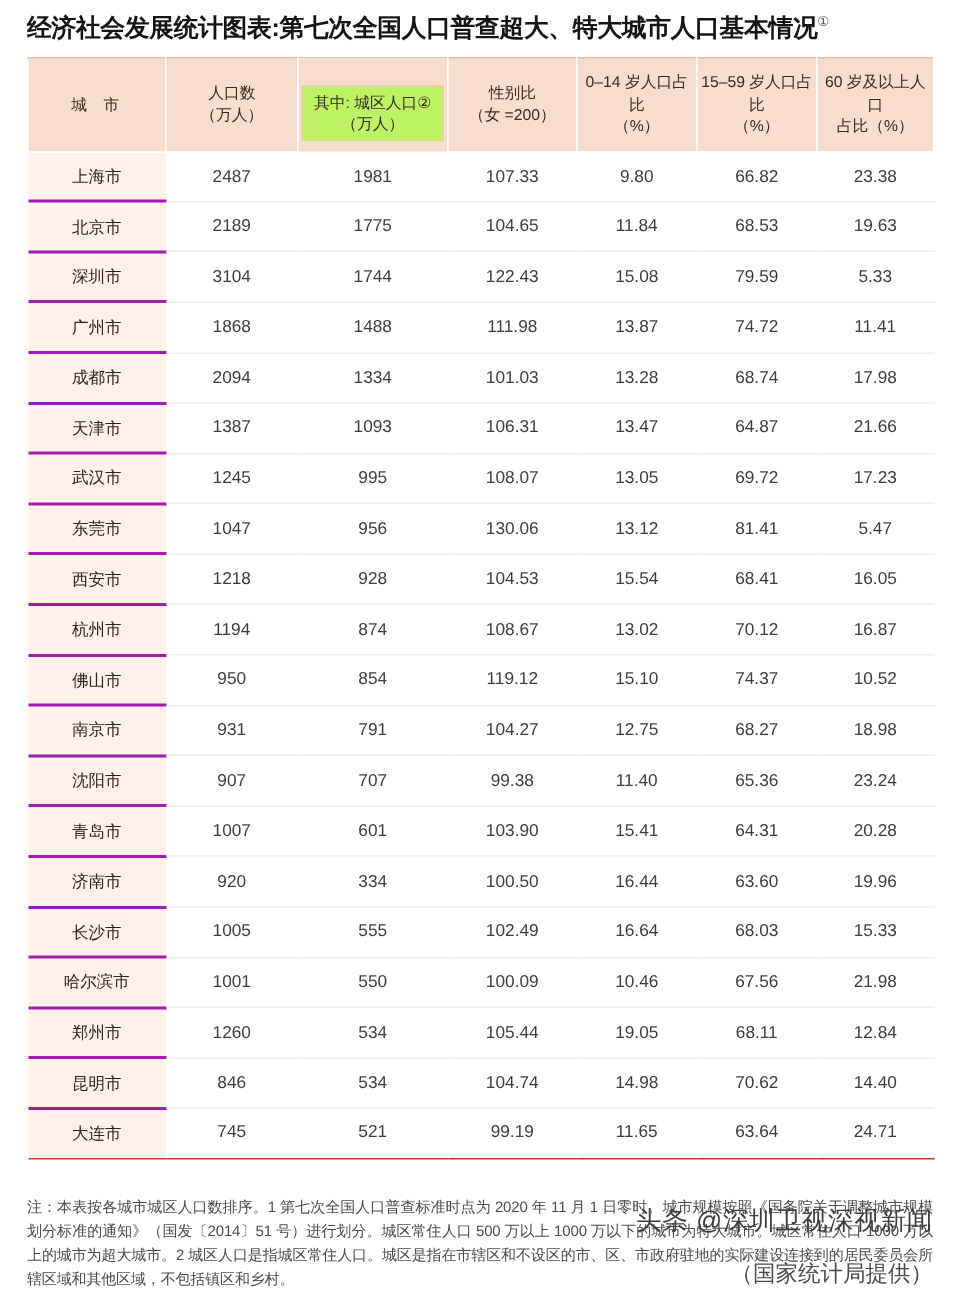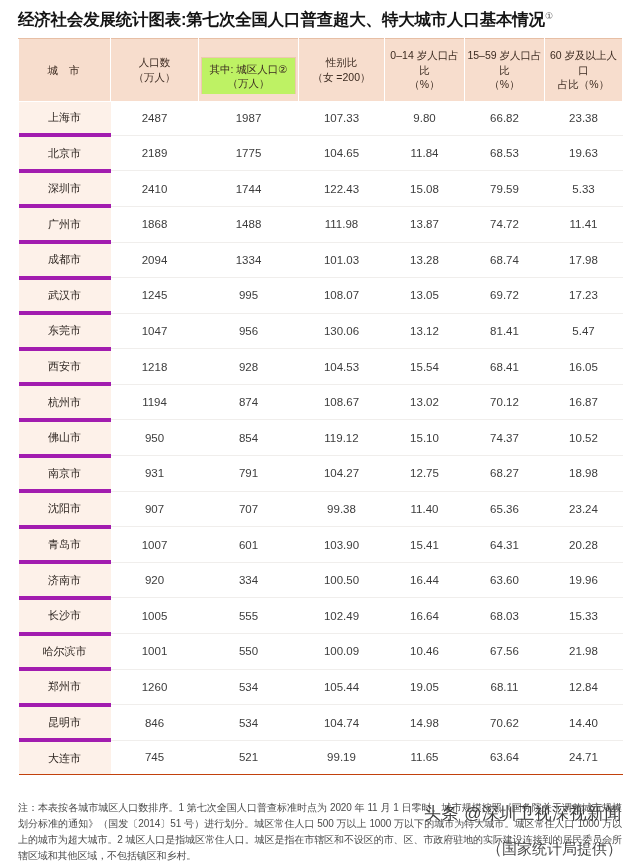--- a/index.html
+++ b/index.html
@@ -93,21 +93,21 @@
     vertical-align: middle;
     font-size: 11.5px;
     color: #3c3c3c;
     background: #ffffff;
     padding: 0 2px;
   }
   .tbl tbody td.city-cell {
     background: #fdf1e9;
     color: #2d2520;
     font-size: 11px;
-    border-bottom: 4px solid #a21caf;
+    border-bottom: 2px solid #a21caf;
   }
   .tbl tbody tr:last-child td {
     border-bottom: 1px solid #c2410c;
   }
 
   
   .note {
     margin-top: 25px;
     font-size: 10px;
     line-height: 1.62;
@@ -187,38 +187,38 @@
         <th>
           <div>60 岁及以上人口</div>
           <div>占比（%）</div>
         </th>
       </tr>
     </thead>
     <tbody id="tbody">
         <tr>
           <td class="city-cell">上海市</td>
           <td>2487</td>
-          <td>1987</td>
+          <td>1981</td>
           <td>107.33</td>
           <td>9.80</td>
           <td>66.82</td>
           <td>23.38</td>
         </tr>
         <tr>
           <td class="city-cell">北京市</td>
           <td>2189</td>
           <td>1775</td>
           <td>104.65</td>
           <td>11.84</td>
           <td>68.53</td>
           <td>19.63</td>
         </tr>
         <tr>
           <td class="city-cell">深圳市</td>
-          <td>2410</td>
+          <td>3104</td>
           <td>1744</td>
           <td>122.43</td>
           <td>15.08</td>
           <td>79.59</td>
           <td>5.33</td>
         </tr>
         <tr>
           <td class="city-cell">广州市</td>
           <td>1868</td>
           <td>1488</td>
@@ -230,20 +230,29 @@
         <tr>
           <td class="city-cell">成都市</td>
           <td>2094</td>
           <td>1334</td>
           <td>101.03</td>
           <td>13.28</td>
           <td>68.74</td>
           <td>17.98</td>
         </tr>
         <tr>
+          <td class="city-cell">天津市</td>
+          <td>1387</td>
+          <td>1093</td>
+          <td>106.31</td>
+          <td>13.47</td>
+          <td>64.87</td>
+          <td>21.66</td>
+        </tr>
+        <tr>
           <td class="city-cell">武汉市</td>
           <td>1245</td>
           <td>995</td>
           <td>108.07</td>
           <td>13.05</td>
           <td>69.72</td>
           <td>17.23</td>
         </tr>
         <tr>
           <td class="city-cell">东莞市</td>

